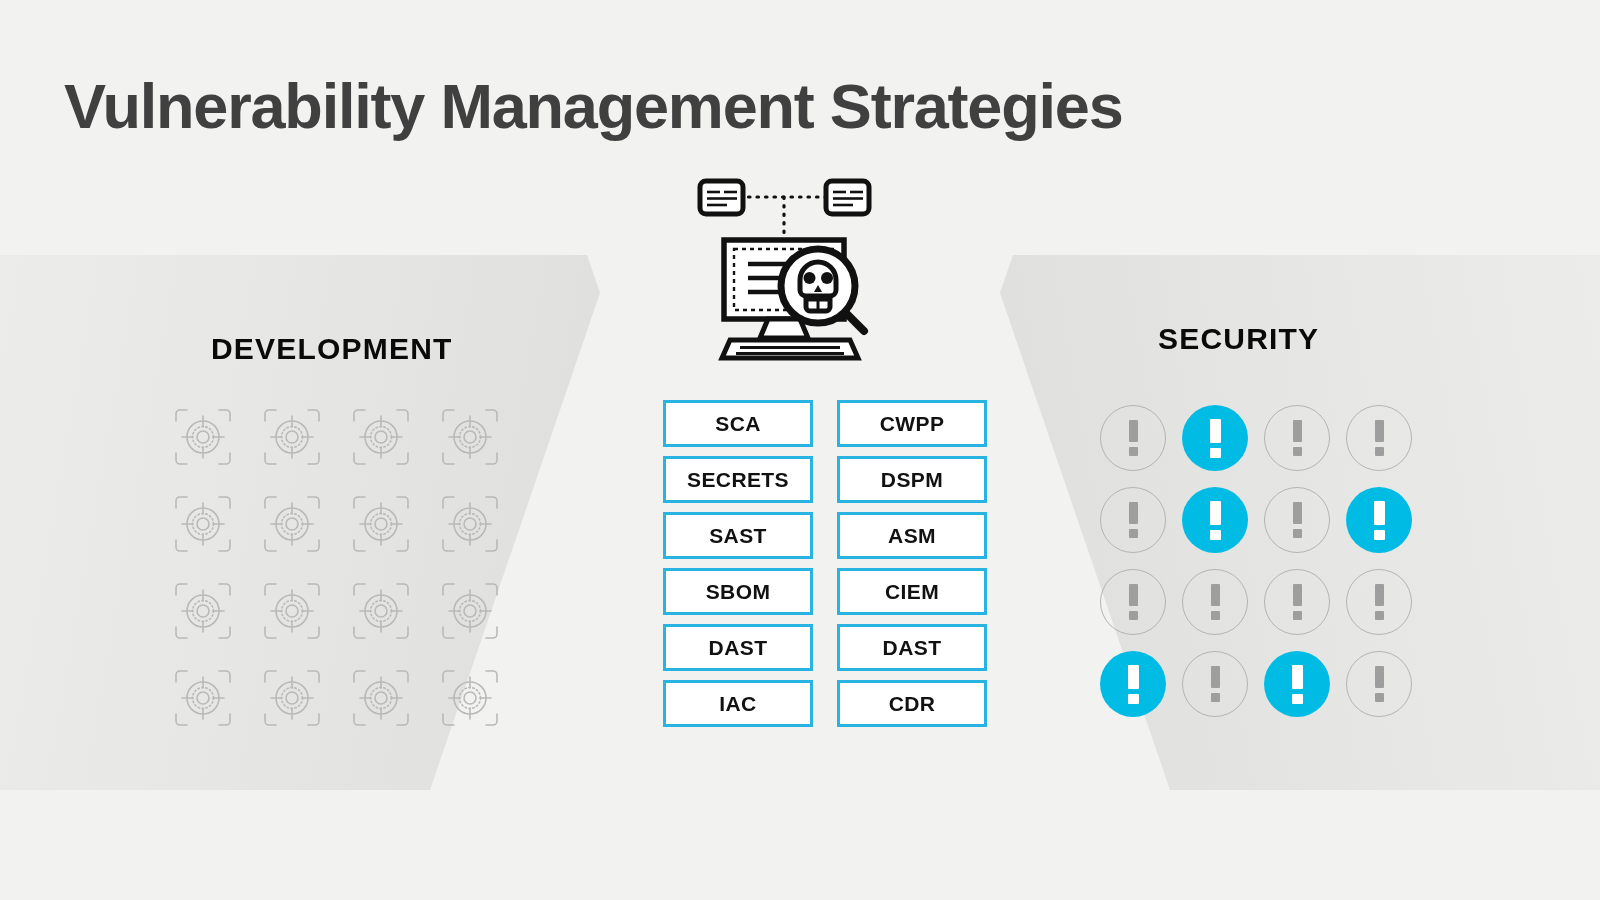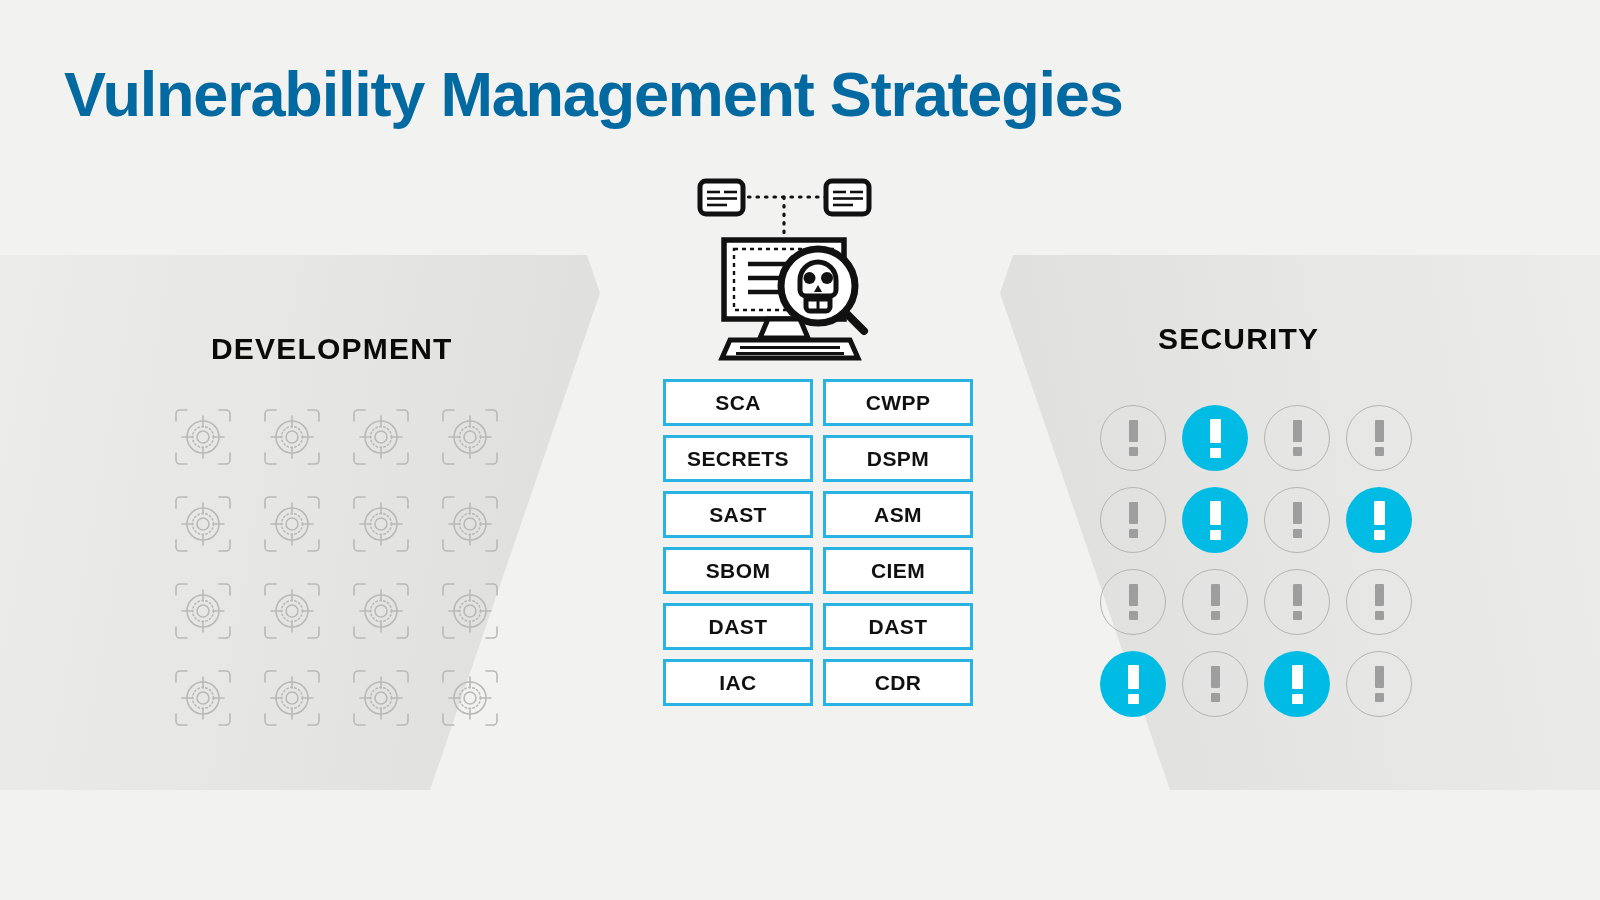--- a/index.html
+++ b/index.html
@@ -19,25 +19,25 @@
     position: absolute;
     inset: 0;
     width: 1600px;
     height: 900px;
   }
 
   
   .title {
     position: absolute;
     left: 64px;
-    top: 58px;
+    top: 70px;
     font-size: 63px;
     font-weight: 700;
     letter-spacing: -1.2px;
-    color: #0369a1;
+    color: #404040;
     white-space: nowrap;
     font-family: "Liberation Sans", sans-serif;
   }
 
   
   .panel {
     position: absolute;
     top: 255px;
     height: 535px;
   }
@@ -135,23 +135,23 @@
   }
   .plain .stem, .plain .dot { background: #9e9e9e; }
   .active .stem, .active .dot { background: #ffffff; }
   .active .stem { width: 11px; height: 24px; }
   .active .dot { width: 11px; height: 10px; }
 
   
   #tags {
     position: absolute;
     left: 634px;
-    top: 379px;
+    top: 400px;
     display: flex;
-    gap: 10px;
+    gap: 24px;
     padding-left: 29px;
   }
   .tag-col {
     display: flex;
     flex-direction: column;
     gap: 9px;
   }
   .tag {
     width: 150px;
     height: 47px;

